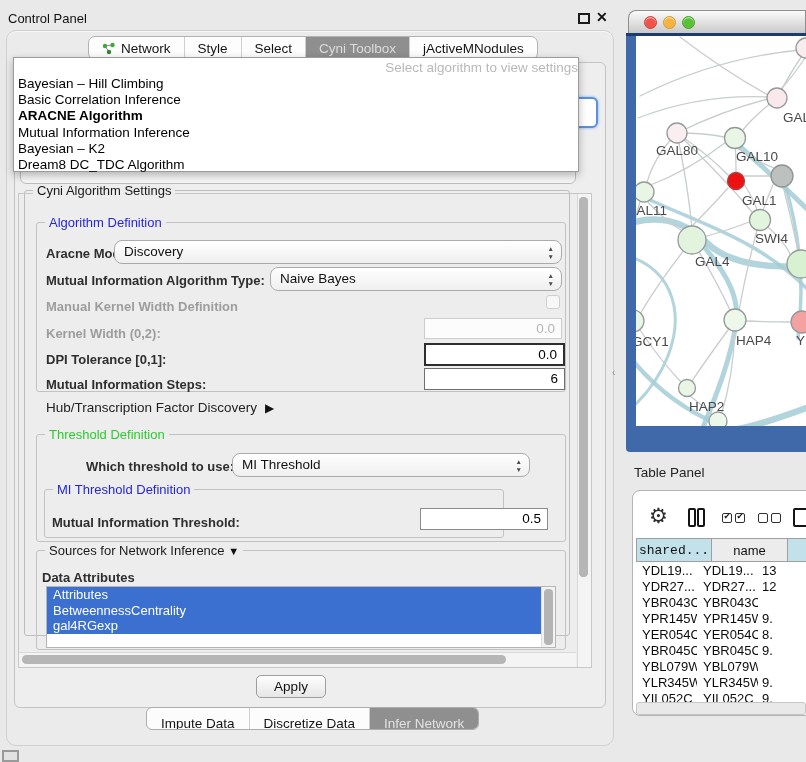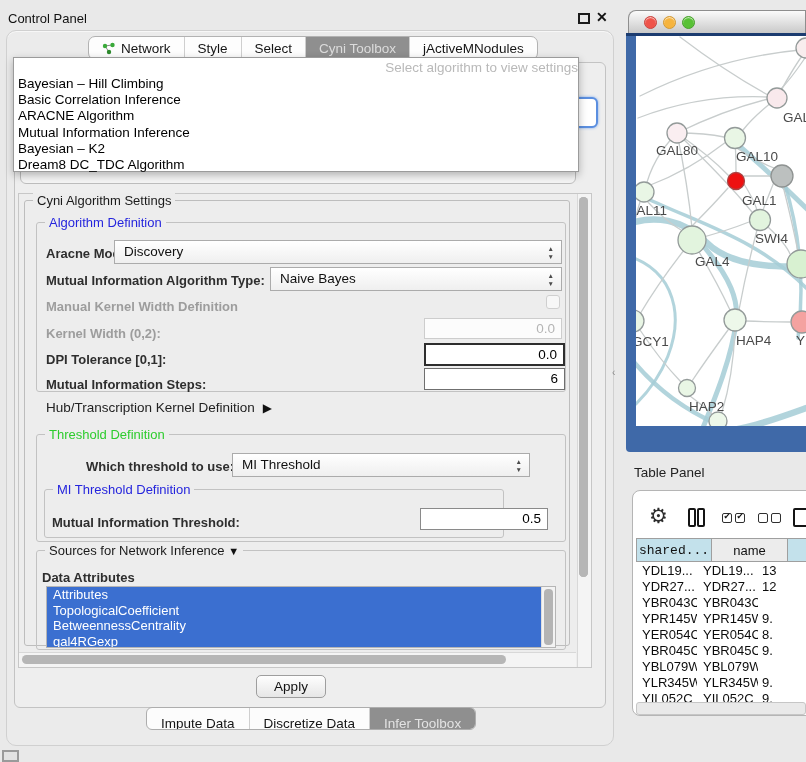--- a/index.html
+++ b/index.html
@@ -17,47 +17,47 @@
   
   #top-tabs{left:88px;top:36px;height:24px;display:flex;background:#fdfdfd;border:1px solid #b2b2b2;border-radius:7px;overflow:hidden;font-size:13.5px;z-index:20}
   .ttab{display:flex;align-items:center;gap:5px;padding:0 13px;border-right:1px solid #cfcfcf;color:#151515;white-space:nowrap}
   .ttab:last-child{border-right:none}
   .ttab.sel{background:#8f8f8f;color:#dcdcdc}
 
   
   #algo-popup{left:13px;top:57px;width:566px;height:115px;background:#fff;border:1px solid #9b9b9b;box-shadow:0 3px 8px rgba(0,0,0,.28);z-index:60;padding-top:1px}
   #popup-placeholder{text-align:right;color:#b9b9b9;font-size:13.5px;height:17px;line-height:17px}
   .popup-item{height:16.2px;line-height:16.2px;padding-left:4px;font-size:13.5px;color:#000;white-space:nowrap}
-  .popup-item.bold{font-weight:normal}
+  .popup-item.bold{font-weight:bold}
   #hidden-combo{left:577px;top:97px;width:21px;height:31px;background:#fff;border:2px solid #5b8fe0;border-radius:0 6px 6px 0;box-shadow:0 0 3px #7aa7ea;z-index:10}
   #hidden-frag{left:20px;top:160px;width:556px;height:24px;background:#f5f5f5;border:1px solid #bdbdbd;border-radius:6px;z-index:5}
 
   
   #scrollpane{left:18px;top:193px;width:574px;height:475px;border:1px solid #c7c7c7;background:#ededed}
   #vscroll{left:577px;top:194px;width:14px;height:473px;background:#f4f4f4;border-left:1px solid #d8d8d8}
   #vthumb{left:579px;top:197px;width:9px;height:380px;background:#b6b6b6;border-radius:5px}
   #hscroll{left:19px;top:652px;width:557px;height:15px;background:#f4f4f4;border-top:1px solid #d8d8d8}
   #hthumb{left:22px;top:655px;width:484px;height:9px;background:#b6b6b6;border-radius:5px}
 
   
   .gbox{position:absolute;border:1px solid #c2c2c2;border-radius:3px}
   .legend{position:absolute;top:-8px;left:8px;background:#ededed;padding:0 4px;font-size:13px;white-space:nowrap}
-  #fs-cyni{left:24px;top:200px;width:546px;height:446px;border-color:#bdbdbd}
+  #fs-cyni{left:24px;top:190px;width:546px;height:446px;border-color:#bdbdbd}
   #fs-algdef{left:36px;top:222px;width:530px;height:170px}
   #fs-algdef>.legend{color:#2525dd}
   #fs-thresh{left:36px;top:434px;width:530px;height:108px}
   #fs-thresh>.legend{color:#2ecc2e}
   #fs-mith{left:44px;top:489px;width:460px;height:49px}
   #fs-mith>.legend{color:#2525dd}
   #fs-sources{left:36px;top:550px;width:530px;height:100px}
 
   .blabel{position:absolute;font-size:13px;font-weight:bold;color:#2e2e2e;white-space:nowrap}
   .blabel.dis{color:#9d9d9d}
 
-  .combo{position:absolute;height:24px;background:linear-gradient(#ffffff,#efefef);border:1px solid #ababab;border-radius:0;font-size:13.5px;color:#111;line-height:22px;padding-left:9px}
+  .combo{position:absolute;height:24px;background:linear-gradient(#ffffff,#efefef);border:1px solid #ababab;border-radius:8px;font-size:13.5px;color:#111;line-height:22px;padding-left:9px}
   .arr{position:absolute;right:7px;top:4px;font-size:6.5px;line-height:7.5px;color:#4a4a4a;text-align:center}
   .arr::before{content:"▲";display:block}
   .arr::after{content:"▼";display:block}
 
   .tfield{position:absolute;background:#fff;font-size:13.5px;text-align:right;padding:0 6px;line-height:20px;color:#000}
   .tfield.dis{border:1px solid #cdcdcd;background:#fcfcfc;color:#b5b5b5}
   .tfield.heavy{border:2px solid #2e2e2e}
   .tfield.thin{border:1px solid #6f6f6f}
   .tfield.norm{border:1px solid #8a8a8a}
 
@@ -193,21 +193,21 @@
 <span class="blabel dis" style="left:46px;top:299px">Manual Kernel Width Definition</span>
 <div class="abs" id="kernel-check"></div>
 <span class="blabel dis" style="left:46px;top:326px">Kernel Width (0,2):</span>
 <div class="tfield dis" style="left:424px;top:318px;width:138px;height:21px">0.0</div>
 <span class="blabel" style="left:46px;top:352px">DPI Tolerance [0,1]:</span>
 <div class="tfield heavy" style="left:424px;top:343px;width:141px;height:23px">0.0</div>
 <span class="blabel" style="left:46px;top:377px">Mutual Information Steps:</span>
 <div class="tfield thin" style="left:424px;top:368px;width:141px;height:22px">6</div>
 
 <div class="abs" id="hub-row">
-  <span>Hub/Transcription Kernel Definition</span><span id="hub-arrow">▶</span>
+  <span>Hub/Transcription Factor Discovery</span><span id="hub-arrow">▶</span>
 </div>
 
 <div class="gbox" id="fs-thresh">
   <span class="legend">Threshold Definition</span>
 </div>
 <span class="blabel" style="left:86px;top:459px">Which threshold to use:</span>
 <div class="combo" style="left:232px;top:453px;width:298px">
   <span>MI Threshold</span>
   <span class="arr"></span>
 </div>
@@ -217,34 +217,33 @@
 <span class="blabel" style="left:52px;top:515px">Mutual Information Threshold:</span>
 <div class="tfield norm" style="left:420px;top:508px;width:128px;height:22px">0.5</div>
 
 <div class="gbox" id="fs-sources">
   <span class="legend"><span>Sources for Network Inference</span> <span id="src-arrow">▼</span></span>
 </div>
 <span class="blabel" style="left:42px;top:570px">Data Attributes</span>
 <div class="abs" id="attr-list">
   <div id="attr-items">
       <div class="attr-item">Attributes</div>
-      <div class="attr-item">TopologicalCoefficient</div>
       <div class="attr-item">BetweennessCentrality</div>
       <div class="attr-item">gal4RGexp</div>
     </div>
   <div id="attr-sb-track">
       <div id="attr-sb-thumb"></div>
     </div>
 </div>
 
 <div class="abs" id="apply-btn">Apply</div>
 <div class="abs" id="bottom-tabs">
     <div class="btab">Impute Data</div>
     <div class="btab">Discretize Data</div>
-    <div class="btab sel">Infer Toolbox</div>
+    <div class="btab sel">Infer Network</div>
   </div>
 
 <div class="abs" id="corner-icon"></div>
 <div class="abs" id="split-mark">‹</div>
 
 <div class="abs" id="nw-titlebar">
   <span class="light" id="light-red"></span>
   <span class="light" id="light-yellow"></span>
   <span class="light" id="light-green"></span>
 </div>

